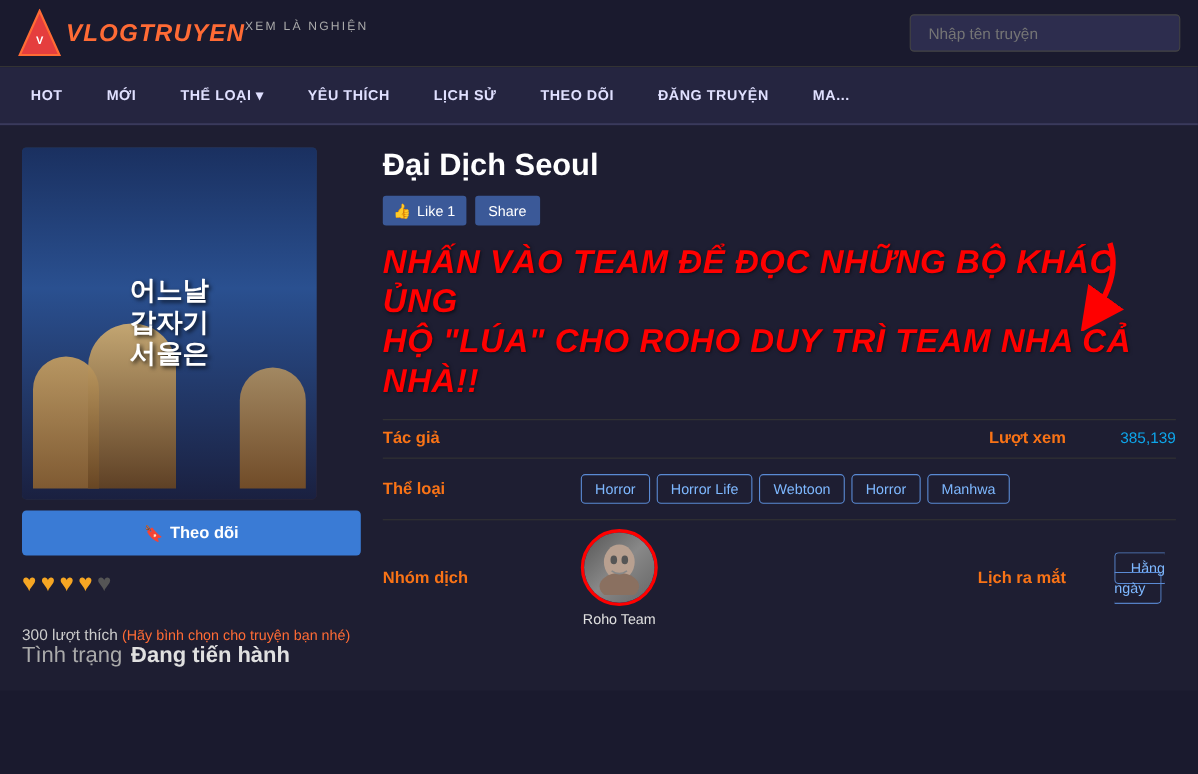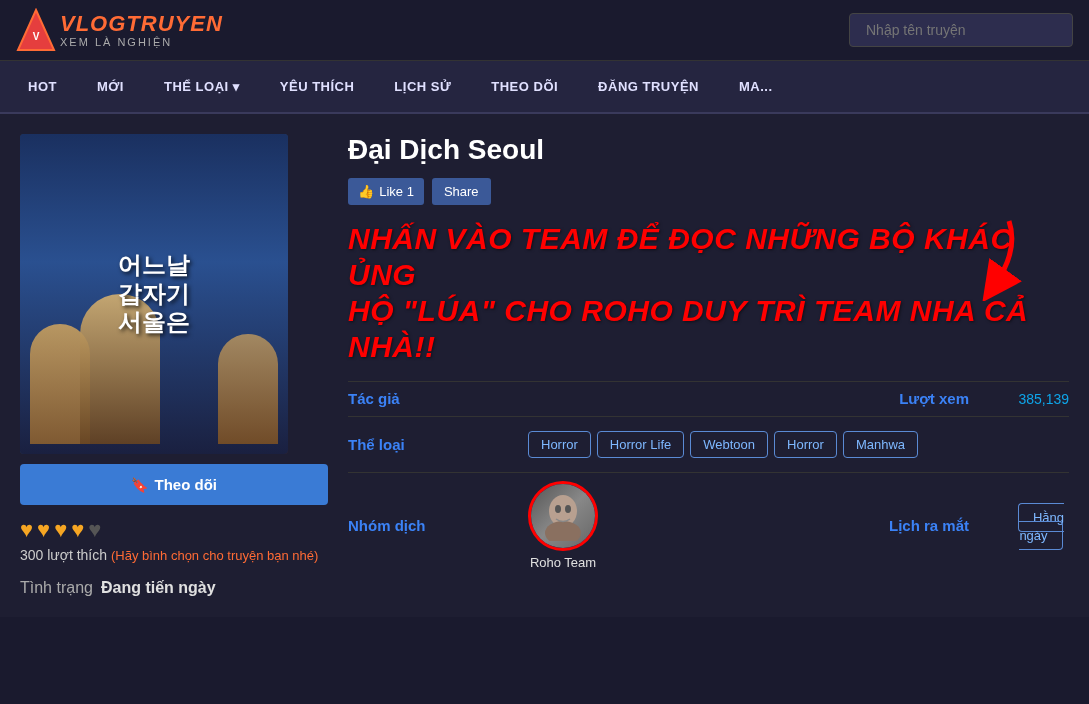--- a/index.html
+++ b/index.html
@@ -14,21 +14,21 @@
       padding: 8px 16px;
       border-bottom: 1px solid #333;
     }
     .logo-area {
       display: flex;
       align-items: center;
       gap: 8px;
     }
     .logo-text {
       display: flex;
-      flex-direction: column;
+      flex-direction: row;
       line-height: 1.1;
     }
     .logo-main {
       color: #ff6b35;
       font-size: 22px;
       font-weight: 900;
       font-style: italic;
       letter-spacing: 1px;
       text-transform: uppercase;
     }
@@ -38,21 +38,21 @@
       letter-spacing: 2px;
       text-transform: uppercase;
     }
     .search-input {
       background: #2d2d4e;
       border: 1px solid #444;
       color: #ccc;
       padding: 8px 16px;
       border-radius: 4px;
       font-size: 14px;
-      width: 224px;
+      width: 246px;
     }
 
     
     .nav {
       background: #252540;
       display: flex;
       align-items: center;
       padding: 0 8px;
       border-bottom: 2px solid #3a3a5c;
     }
@@ -160,32 +160,31 @@
     }
     .star-filled {
       color: #f6a623;
       font-size: 22px;
     }
     .star-empty {
       color: #555;
       font-size: 22px;
     }
     .likes-text {
-      margin-top: 4px;
+      margin-top: 26px;
       font-size: 14px;
       color: #ccc;
     }
     .likes-vote {
       color: #ff6b35;
       font-size: 13px;
       cursor: pointer;
     }
     .status-row {
-      margin-top: 16px;
-      font-size: 16px;
+      font-size: 20px;
       color: #ccc;
       display: flex;
       gap: 8px;
     }
     .status-label { color: #aaa; }
     .status-value { color: #e0e0e0; font-weight: bold; }
 
     
     .right-panel {
       flex: 1;
@@ -231,21 +230,21 @@
     .promo-text {
       color: #ff0000;
       font-size: 32px;
       font-weight: 900;
       line-height: 1.2;
       text-shadow: 2px 2px 6px rgba(0,0,0,0.5);
       font-style: italic;
       letter-spacing: 0.5px;
     }
     .info-label {
-      color: #3b82f6;
+      color: #f97316;
       font-size: 15px;
       font-weight: bold;
       padding: 8px 0;
     }
     .info-value {
       color: #0ea5e9;
       font-size: 14px;
       padding: 8px 0;
     }
     .genre-tags {
@@ -381,21 +380,21 @@
     </div>
 
     <div class="likes-text">
       <span>300 lượt thích</span>
       <span> </span>
       <span class="likes-vote">(Hãy bình chọn cho truyện bạn nhé)</span>
     </div>
 
     <div class="status-row">
       <span class="status-label">Tình trạng</span>
-      <span class="status-value">Đang tiến ngày</span>
+      <span class="status-value">Đang tiến hành</span>
     </div>
   </div>
 
   <div class="right-panel">
     <h1 class="manga-title">Đại Dịch Seoul</h1>
 
     <div class="social-row">
       <button class="fb-like-btn">
         <span>👍</span>
         <span>Like 1</span>
@@ -464,21 +463,21 @@
                   <path d="M 18 28 Q 25 33 32 28" stroke="#888" stroke-width="1.5" fill="none"></path>
                 </svg>
               </div>
             </div>
             <span class="group-name">Roho Team</span>
           </div>
         </div>
         <div style="width:160px;text-align:right;">
           <span class="info-label">Lịch ra mắt</span>
         </div>
-        <div style="width:100px;text-align:center;padding-left:44px;">
+        <div style="width:100px;text-align:left;padding-left:44px;">
           <span class="release-badge">Hằng ngày</span>
         </div>
       </div>
 
     </div>
   </div>
 
 </div>
 
 </body></html>

